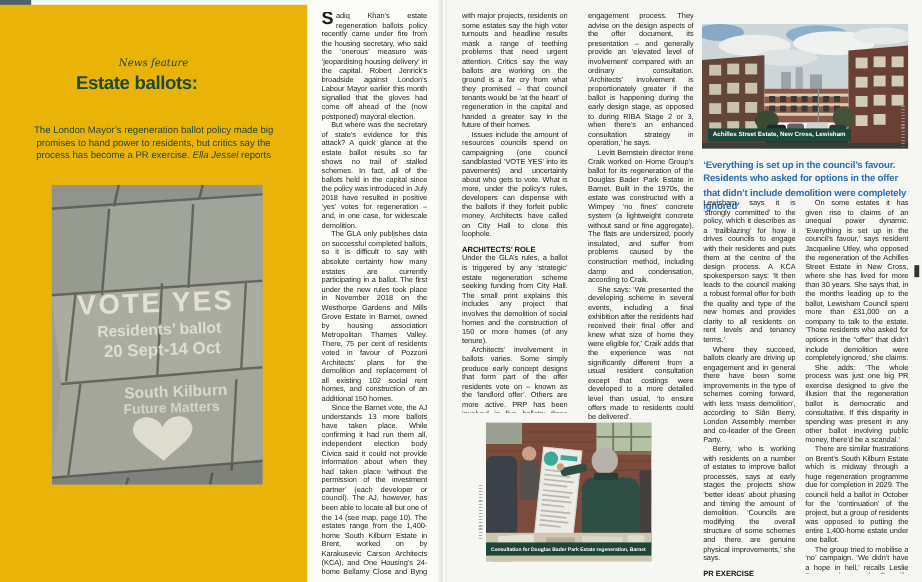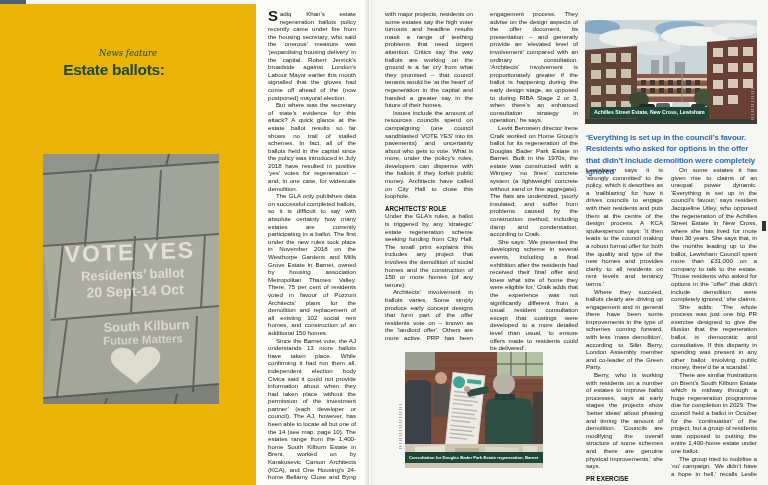--- a/index.html
+++ b/index.html
@@ -68,20 +68,21 @@
 </head>
 <body>
 
 <div class="spread">
   <div class="left-page-bg"></div>
   <div class="corner-strip"></div>
 
   <aside class="left-panel">
     <div class="kicker">News feature</div>
     <h1 class="title"><span>Estate ballots:</span><br></h1>
+    <p class="standfirst"><span>The London Mayor’s regeneration ballot policy made big promises to hand power to residents, but critics say the process has become a PR exercise. </span><em>Ella Jessel</em><span> reports</span></p>
 
     <figure class="pavement-photo">
       <svg width="176" height="250" viewBox="0 0 176 250" preserveAspectRatio="none">
         <rect x="0" y="0" width="176" height="250" fill="#9b9f94"></rect>
         <polygon points="0,0 176,0 176,8 0,20" fill="#90948b"></polygon>
         <polygon points="0,20 176,8 176,80 0,92" fill="#a0a499"></polygon>
         <polygon points="0,20 48,18 42,92 0,94" fill="#969a8f"></polygon>
         <polygon points="0,92 176,80 176,152 8,166" fill="#a9ac9f"></polygon>
         <polygon points="8,166 176,152 176,230 0,244" fill="#a3a699"></polygon>
         <polygon points="0,244 176,230 176,250 0,250" fill="#7f827a"></polygon>

